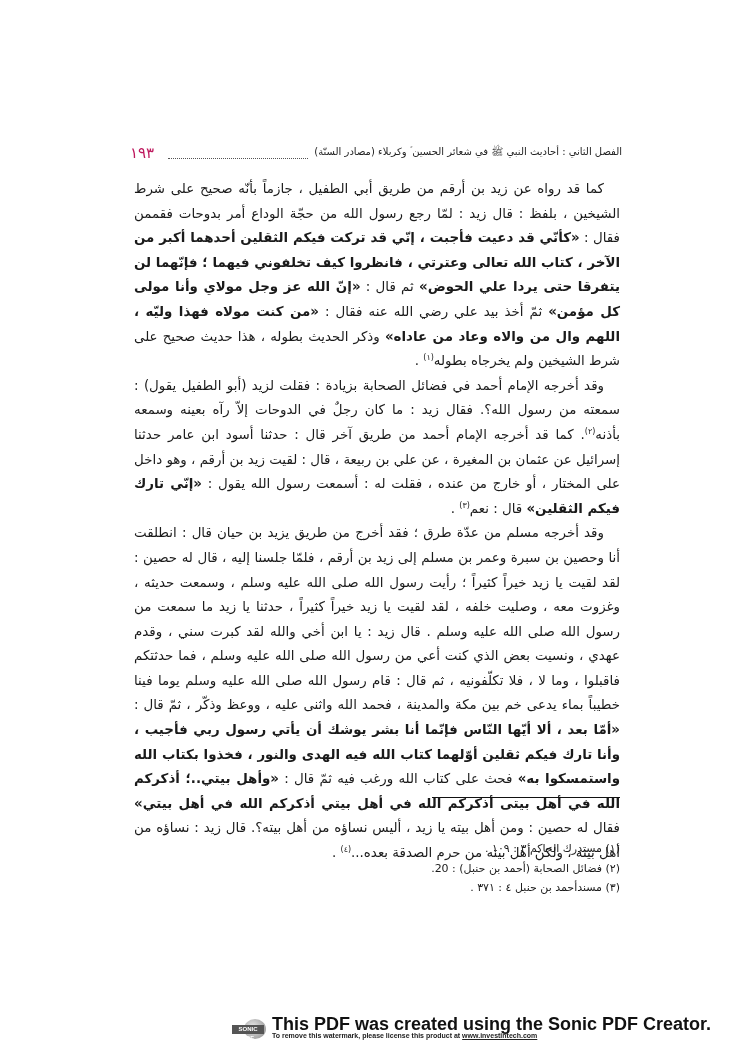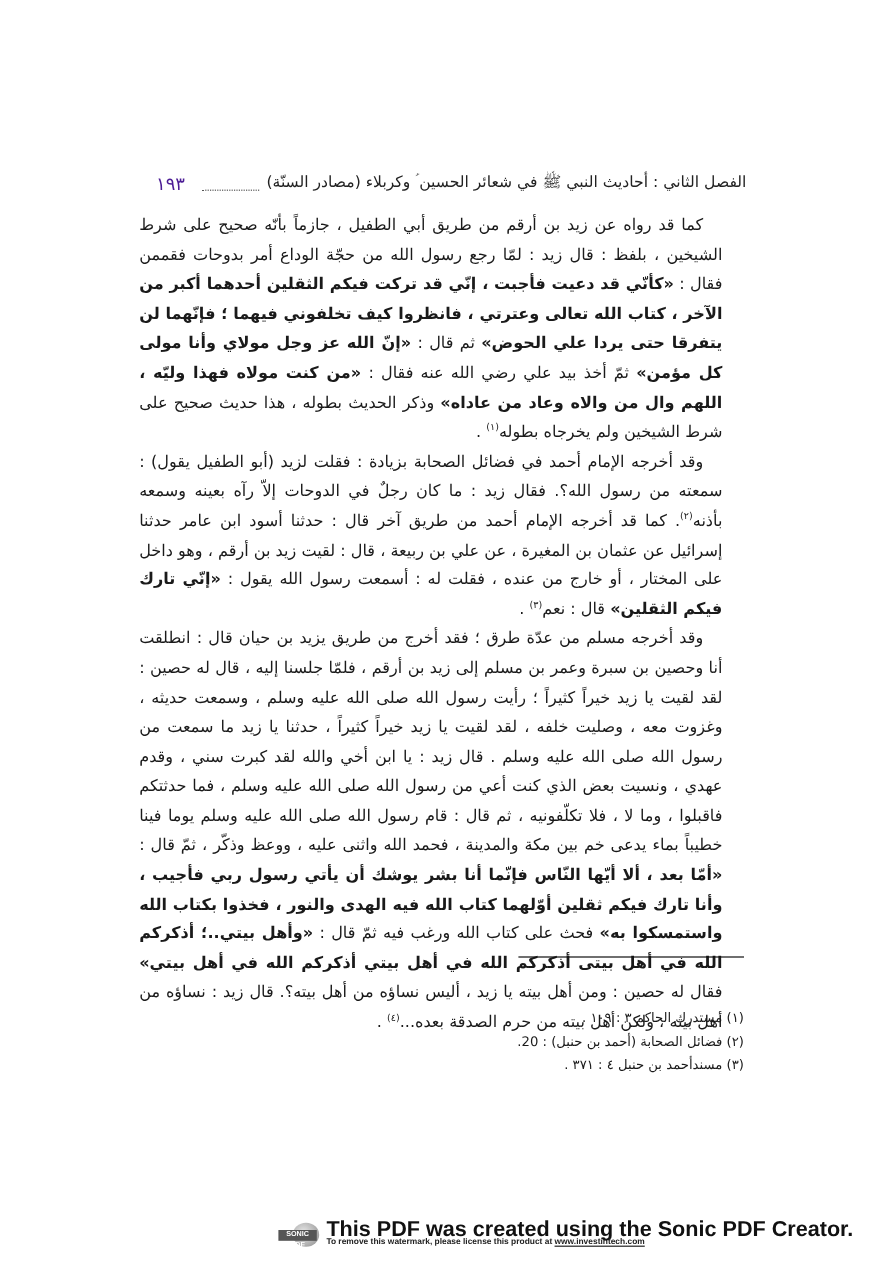--- a/index.html
+++ b/index.html
@@ -26,44 +26,44 @@
       top: 142px;
       left: 130px;
       width: 492px;
       height: 22px;
       direction: rtl;
       display: flex;
       align-items: center;
       font-family: "DejaVu Sans", "Liberation Sans", sans-serif;
     }
     .header-title {
-      font-size: 13px;
+      font-size: 10px;
       white-space: nowrap;
       color: #222;
     }
     .header-dots {
       flex: 1;
       border-bottom: 1px dotted #555;
       height: 0;
       margin: 6px 6px 0 14px;
       position: relative;
       top: 2px;
     }
     .page-number {
       font-size: 15px;
       letter-spacing: 2px;
-      color: #4c1d95;
+      color: #be185d;
       direction: rtl;
       white-space: nowrap;
       text-align: right;
     }
     .body-text {
       position: absolute;
       top: 177px;
-      left: 116px;
+      left: 134px;
       width: 486px;
       direction: rtl;
       text-align: justify;
       text-align-last: right;
       font-family: "DejaVu Sans", "Liberation Sans", sans-serif;
       font-size: 13.4px;
       line-height: 24.6px;
       color: #1a1a1a;
     }
     .para {

